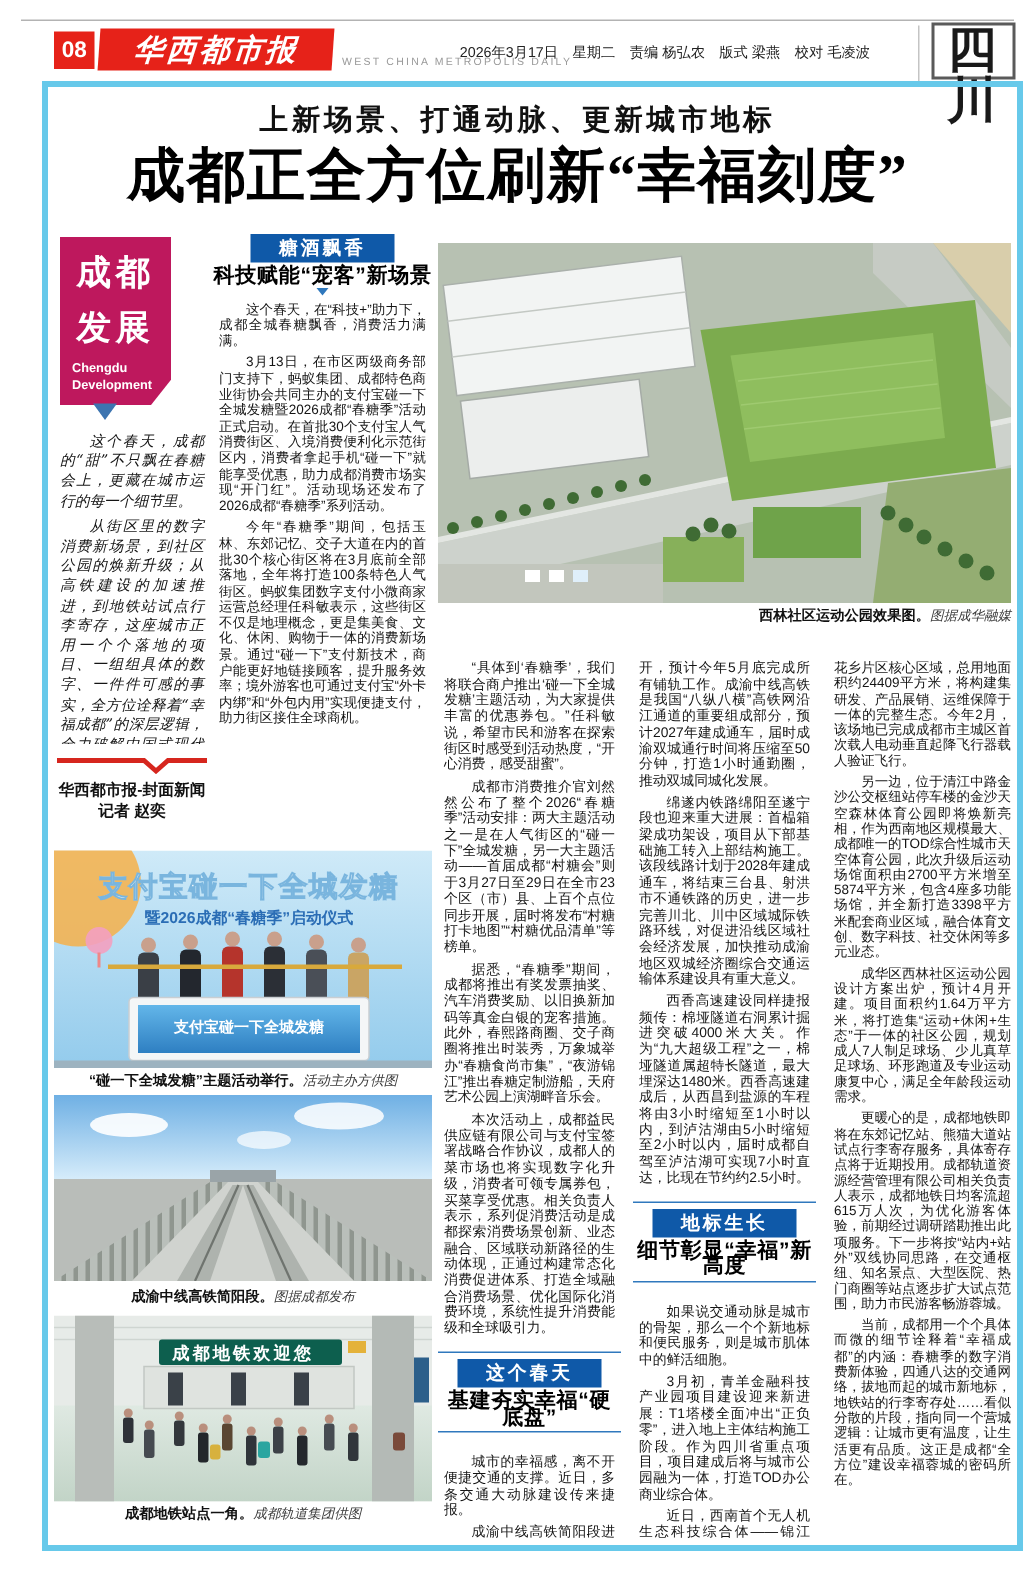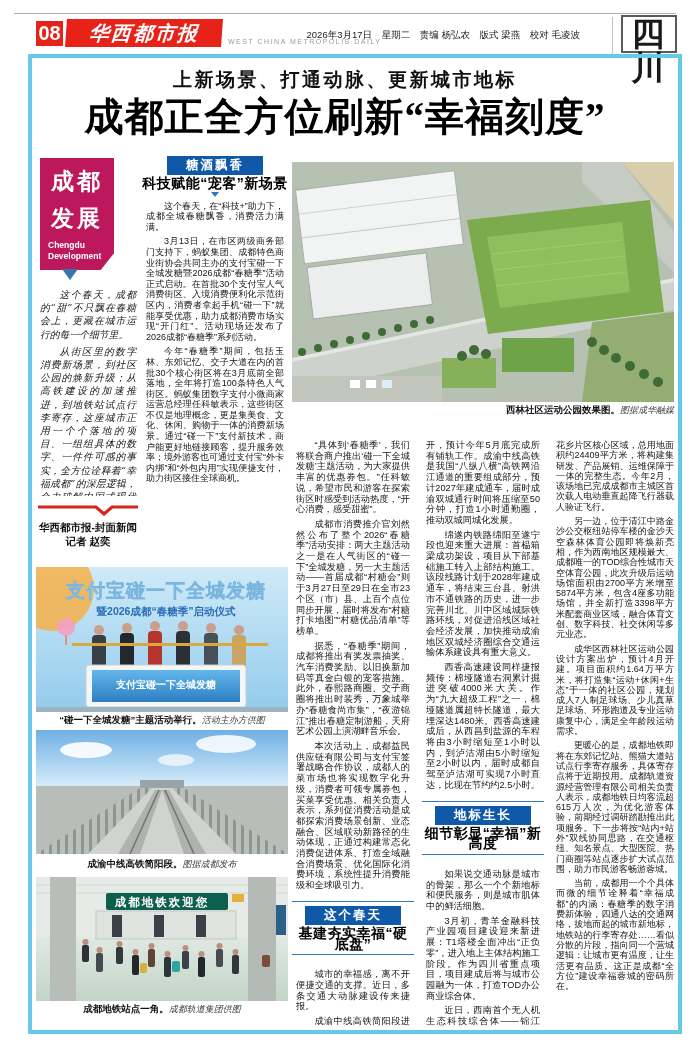--- a/index.html
+++ b/index.html
@@ -3,21 +3,21 @@
 <meta charset="utf-8">
 <style>
   html,body{margin:0;padding:0;background:#e9e9e9;}
   .page{position:relative;width:690px;height:1050px;background:#fff;margin:0 auto;overflow:hidden;
         font-family:"Liberation Sans",sans-serif;color:#1a1a1a;}
   .abs{position:absolute;}
 
   
   .top-rule{left:14px;top:13px;width:662px;height:1px;background:#b3b3b3;}
   .pageno-box{left:36px;top:21px;width:27px;height:25px;background:#e62219;color:#fff;
-              font-weight:bold;font-size:20px;line-height:25px;text-align:center;}
+              font-weight:bold;font-size:15px;line-height:25px;text-align:center;}
   .brand-box{left:66px;top:19px;width:156px;height:28px;background:#e62219;color:#fff;
              font-family:"DejaVu Serif",serif;font-style:italic;font-weight:bold;font-size:20px;
              line-height:28px;text-align:center;letter-spacing:2px;transform:skewX(-4deg);}
   .brand-en{left:228px;top:38px;font-size:7px;color:#9a9a9a;letter-spacing:1.5px;}
   .head-right{right:110px;top:29px;font-size:9.5px;color:#222;}
   .head-right span{margin-left:7px;}
   .head-sep{left:612px;top:17px;width:1px;height:38px;background:#c4c4c4;}
   .edition-box{left:621px;top:15px;width:56px;height:38px;border:2px solid #5a5a5a;box-sizing:border-box;
                font-family:"Liberation Serif",serif;font-weight:bold;font-size:33px;line-height:34px;
                text-align:center;letter-spacing:2px;color:#191919;}

